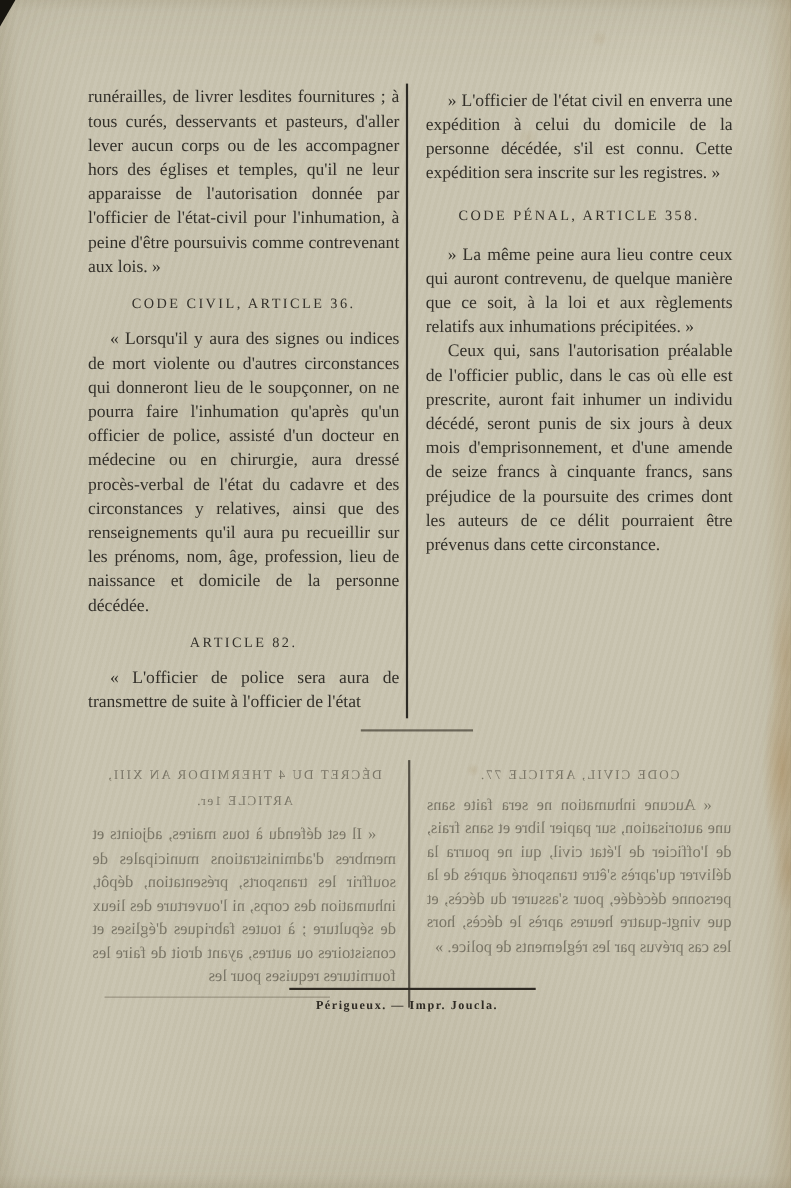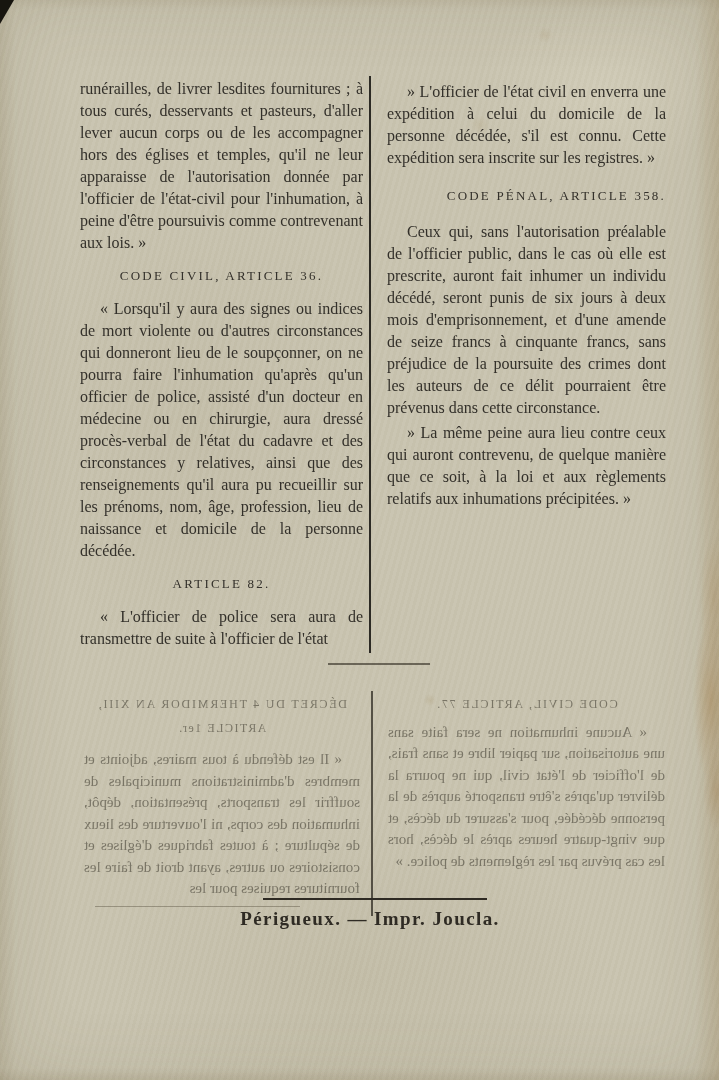--- a/index.html
+++ b/index.html
@@ -35,42 +35,42 @@
   }
   .main-col { position:absolute; top:78px; font-size:16px; line-height:22px; text-align:justify; }
   .col-left  { left:80px;  width:283px; }
   .col-right { left:387px; width:279px; }
   .main-col p { margin:0; }
   p.indent { text-indent:20px; }
   h3.article-heading {
     font-size:13px; font-weight:normal; letter-spacing:2.2px;
     text-align:center; margin:11px 0 11px; white-space:nowrap;
   }
-  .col-right h3.article-heading { margin:16px 0 14px;text-align:right; }
+  .col-right h3.article-heading { margin:16px 0 14px; }
   .gap-top { margin-top:3px !important; }
   .divider-main { position:absolute; left:369px; top:76px; width:2px; height:577px; background:#2c2a24; }
   .end-rule { position:absolute; left:328px; top:663px; width:102px; height:2px; background:rgba(55,50,40,0.65); }
 
   .bleed-block {
     position:absolute; transform:scaleX(-1);
     color:rgba(56,52,42,0.55); filter:blur(0.45px);
     font-size:15px; line-height:21.5px; text-align:justify;
   }
   .bleed-left  { left:84px;  top:694px; width:276px; }
   .bleed-right { left:388px; top:694px; width:277px; }
   .bleed-block h4 { font-size:12px; font-weight:normal; letter-spacing:1.8px; text-align:center; margin:0 0 2px; white-space:nowrap; }
   .bleed-block h5 { font-size:12px; font-weight:normal; letter-spacing:1.5px; text-align:center; margin:0 0 10px; }
   .bleed-block p  { margin:6px 0 0; text-indent:18px; }
   .divider-bleed { position:absolute; left:371px; top:691px; width:2px; height:225px; background:rgba(40,36,28,0.72); }
   .bleed-underline { position:absolute; left:95px; top:906px; width:205px; height:1px; background:rgba(70,62,48,0.38); }
 
   .imprint-rule { position:absolute; left:263px; top:898px; width:224px; height:2px; background:#2e2a23; }
   .imprint {
     position:absolute; left:230px; top:908px; width:280px; text-align:center;
-    font-size:19px; font-weight:bold; letter-spacing:1.4px; color:#2f2b24;
+    font-size:11px; font-weight:bold; letter-spacing:1.4px; color:#2f2b24;
   }
 </style>
 </head>
 <body>
 
 <div class="page">
 
   <div class="texture"></div>
   <div class="corner-artifact"></div>
 
@@ -80,22 +80,22 @@
     <p class="indent">« Lorsqu'il y aura des signes ou indices de mort violente ou d'autres circonstances qui donneront lieu de le soupçonner, on ne pourra faire l'inhumation qu'après qu'un officier de police, assisté d'un docteur en médecine ou en chirurgie, aura dressé procès-verbal de l'état du cadavre et des circonstances y relatives, ainsi que des renseignements qu'il aura pu recueillir sur les prénoms, nom, âge, profession, lieu de naissance et domicile de la personne décédée.</p>
     <h3 class="article-heading">ARTICLE 82.</h3>
     <p class="indent">« L'officier de police sera aura de transmettre de suite à l'officier de l'état</p>
   </div>
 
   <div class="divider-main"></div>
 
   <div class="main-col col-right">
     <p class="indent gap-top">» L'officier de l'état civil en enverra une expédition à celui du domicile de la personne décédée, s'il est connu. Cette expédition sera inscrite sur les registres. »</p>
     <h3 class="article-heading">CODE PÉNAL, ARTICLE 358.</h3>
+    <p class="indent gap-top">» La même peine aura lieu contre ceux qui auront contrevenu, de quelque manière que ce soit, à la loi et aux règlements relatifs aux inhumations précipitées. »</p>
     <p class="indent">Ceux qui, sans l'autorisation préalable de l'officier public, dans le cas où elle est prescrite, auront fait inhumer un individu décédé, seront punis de six jours à deux mois d'emprisonnement, et d'une amende de seize francs à cinquante francs, sans préjudice de la poursuite des crimes dont les auteurs de ce délit pourraient être prévenus dans cette circonstance.</p>
-    <p class="indent gap-top">» La même peine aura lieu contre ceux qui auront contrevenu, de quelque manière que ce soit, à la loi et aux règlements relatifs aux inhumations précipitées. »</p>
   </div>
 
   <div class="end-rule"></div>
 
   <div class="bleed-block bleed-left">
     <h4>DÉCRET DU 4 THERMIDOR AN XIII,</h4>
     <h5>ARTICLE 1er.</h5>
     <p>« Il est défendu à tous maires, adjoints et membres d'administrations municipales de souffrir les transports, présentation, dépôt, inhumation des corps, ni l'ouverture des lieux de sépulture ; à toutes fabriques d'églises et consistoires ou autres, ayant droit de faire les fournitures requises pour les</p>
   </div>
 

